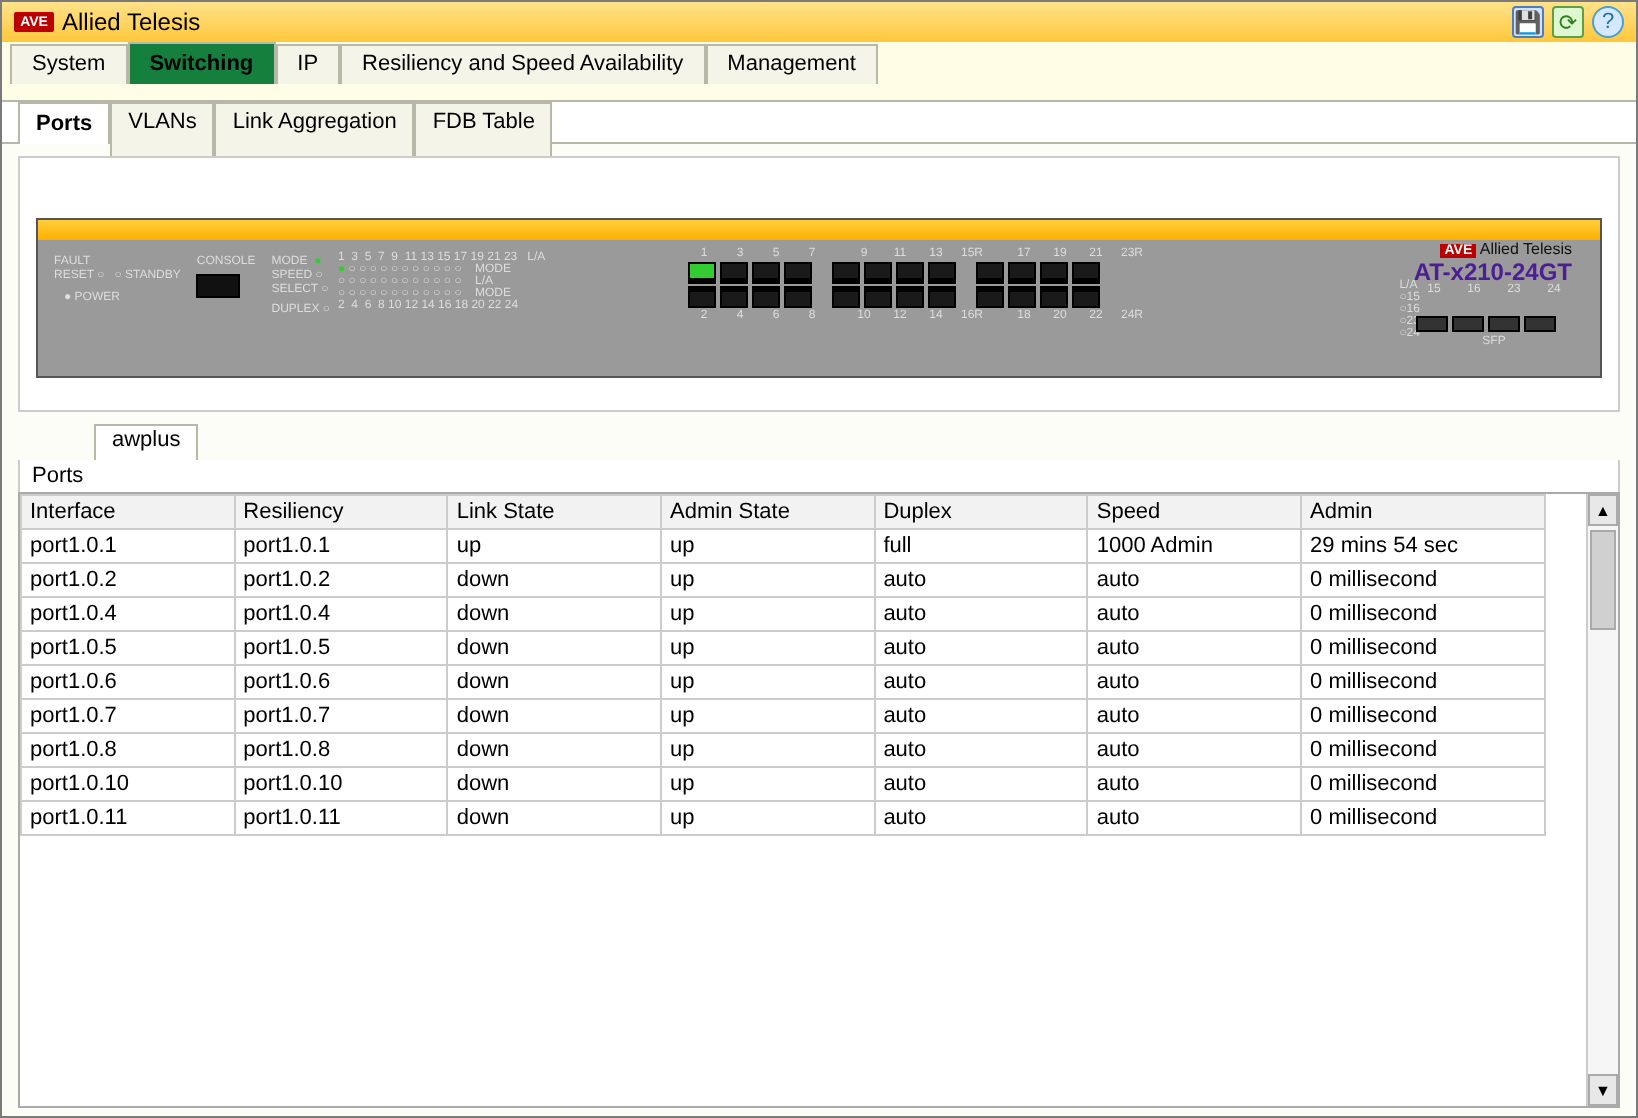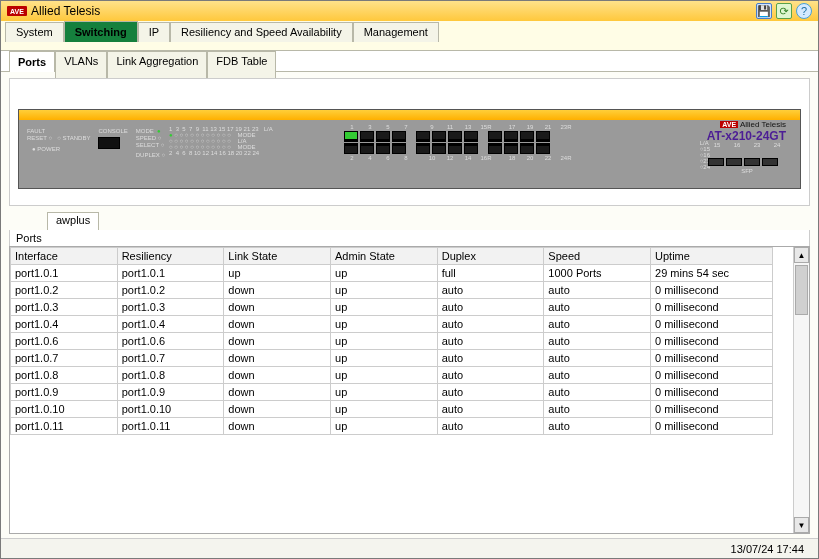--- a/index.html
+++ b/index.html
@@ -283,90 +283,81 @@
               <col style="width:16%">
           </colgroup>
           <thead>
               <tr id="thead-row">
                 <th>Interface</th>
                 <th>Resiliency</th>
                 <th>Link State</th>
                 <th>Admin State</th>
                 <th>Duplex</th>
                 <th>Speed</th>
-                <th>Uptime</th>
+                <th>Admin</th>
               </tr>
             </thead>
           <tbody id="tbody">
               <tr>
                 <td>port1.0.1</td>
                 <td>port1.0.1</td>
                 <td>up</td>
                 <td>up</td>
                 <td>full</td>
-                <td>1000 Ports</td>
+                <td>1000 Admin</td>
                 <td>29 mins 54 sec</td>
               </tr>
               <tr>
                 <td>port1.0.2</td>
                 <td>port1.0.2</td>
                 <td>down</td>
                 <td>up</td>
                 <td>auto</td>
                 <td>auto</td>
                 <td>0 millisecond</td>
               </tr>
               <tr>
-                <td>port1.0.3</td>
-                <td>port1.0.3</td>
-                <td>down</td>
-                <td>up</td>
-                <td>auto</td>
-                <td>auto</td>
-                <td>0 millisecond</td>
-              </tr>
-              <tr>
                 <td>port1.0.4</td>
                 <td>port1.0.4</td>
                 <td>down</td>
                 <td>up</td>
                 <td>auto</td>
                 <td>auto</td>
                 <td>0 millisecond</td>
               </tr>
               <tr>
+                <td>port1.0.5</td>
+                <td>port1.0.5</td>
+                <td>down</td>
+                <td>up</td>
+                <td>auto</td>
+                <td>auto</td>
+                <td>0 millisecond</td>
+              </tr>
+              <tr>
                 <td>port1.0.6</td>
                 <td>port1.0.6</td>
                 <td>down</td>
                 <td>up</td>
                 <td>auto</td>
                 <td>auto</td>
                 <td>0 millisecond</td>
               </tr>
               <tr>
                 <td>port1.0.7</td>
                 <td>port1.0.7</td>
                 <td>down</td>
                 <td>up</td>
                 <td>auto</td>
                 <td>auto</td>
                 <td>0 millisecond</td>
               </tr>
               <tr>
                 <td>port1.0.8</td>
                 <td>port1.0.8</td>
-                <td>down</td>
-                <td>up</td>
-                <td>auto</td>
-                <td>auto</td>
-                <td>0 millisecond</td>
-              </tr>
-              <tr>
-                <td>port1.0.9</td>
-                <td>port1.0.9</td>
                 <td>down</td>
                 <td>up</td>
                 <td>auto</td>
                 <td>auto</td>
                 <td>0 millisecond</td>
               </tr>
               <tr>
                 <td>port1.0.10</td>
                 <td>port1.0.10</td>
                 <td>down</td>
@@ -391,17 +382,14 @@
         <div class="sbtn">▲</div>
         <div class="strack">
             <div class="sthumb"></div>
           </div>
         <div class="sbtn">▼</div>
       </div>
     </div>
 
   </div>
 
-  <div class="statusbar">
-    <span>13/07/24 17:44</span>
-  </div>
 
 </div>
 
 </body></html>

